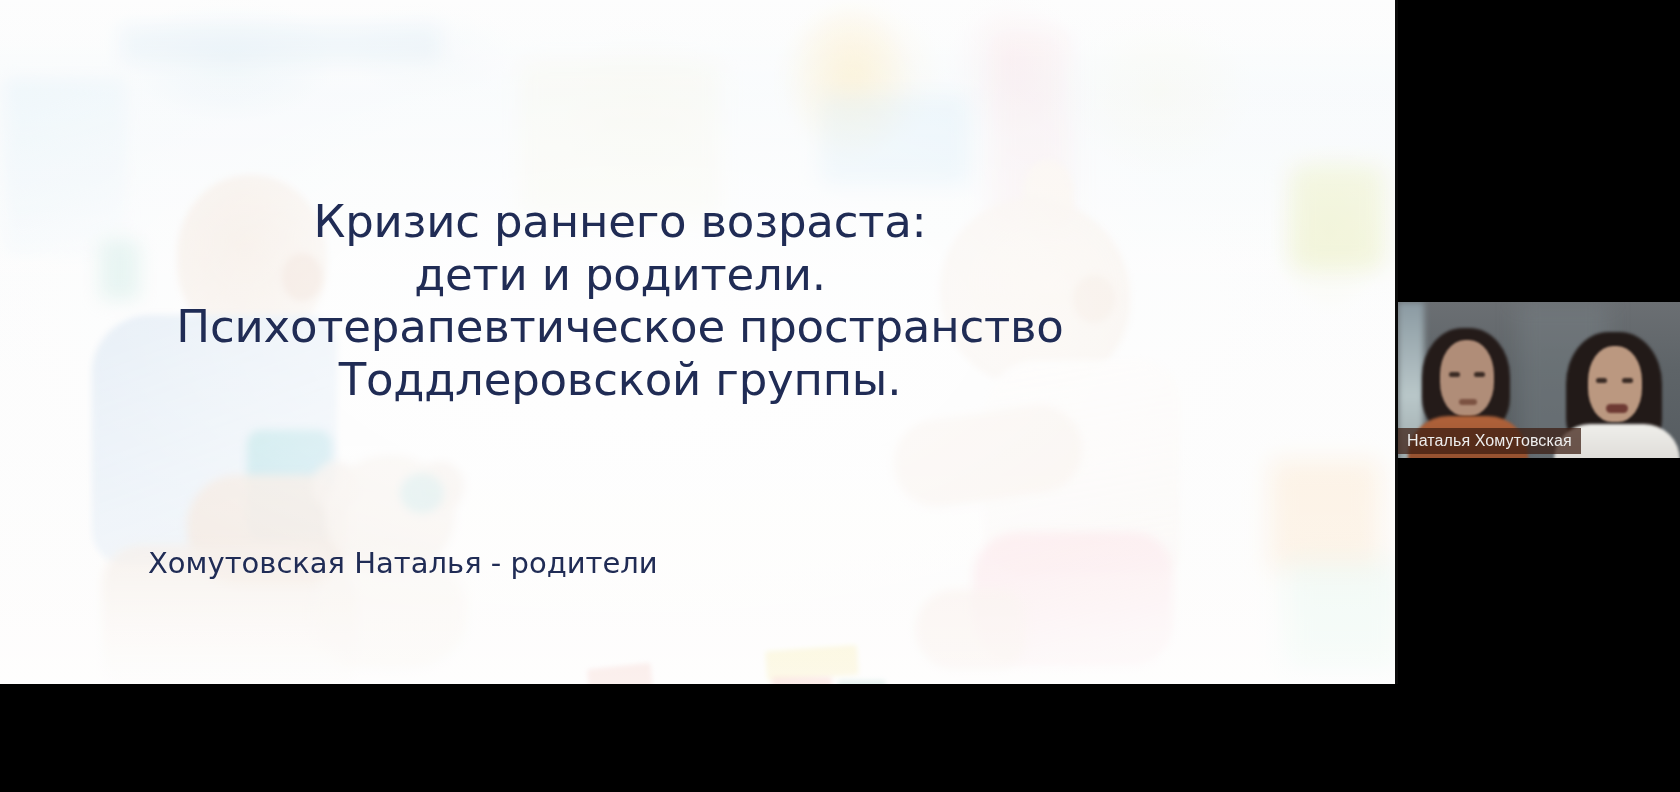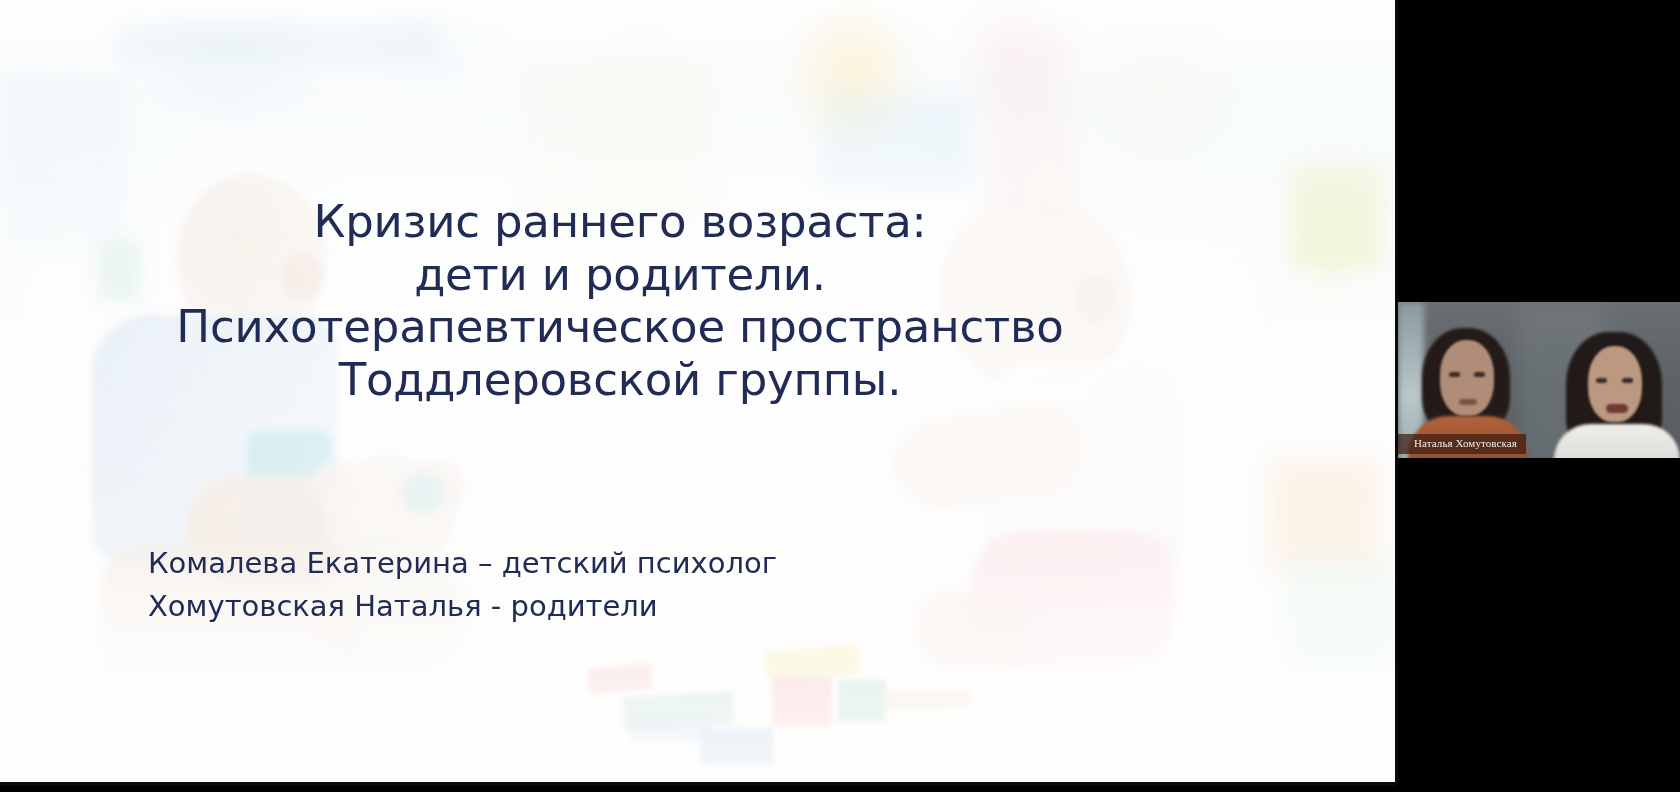--- a/index.html
+++ b/index.html
@@ -9,21 +9,21 @@
     background: #000;
     width: 1680px;
     height: 792px;
     overflow: hidden;
     font-family: "Liberation Sans", sans-serif;
   }
 
   #screen {
     position: relative;
     width: 1680px;
-    height: 792px;
+    height: 684px;
     background: #000000;
     overflow: hidden;
   }
 
   
   #slide-area {
     position: absolute;
     left: 0;
     top: 0;
     width: 1398px;
@@ -452,25 +452,25 @@
     width: 126px; height: 50px;
     background: linear-gradient(180deg,#efeeea,#d8d6d2);
     border-radius: 36px 36px 0 0;
     filter: blur(1.8px);
   }
 
   #video-name-badge {
     position: absolute;
     left: 0;
     bottom: 18px;
-    padding: 3px 9px 4px 16px;
+    padding: 3px 9px 4px 9px;
     background: rgba(58,28,16,0.72);
     color: #ededed;
-    font-family: Liberation Serif, serif;
-    font-size: 11px;
+    font-family: Liberation Sans, sans-serif;
+    font-size: 16px;
     line-height: 1.2;
     letter-spacing: 0.1px;
     white-space: nowrap;
   }
 
   #video-bottom-bar {
     position: absolute;
     left: 0; bottom: 0;
     width: 100%; height: 14px;
     background: #000;
@@ -536,21 +536,20 @@
     </div>
 
     <div id="slide-haze"></div>
 
     <div id="slide-title">Кризис раннего возраста:
 дети и родители.
 Психотерапевтическое пространство
 Тоддлеровской группы.</div>
 
     <div id="slide-presenters">
-      <div>Комалева Екатерина – детский психолог</div>
       <div>Хомутовская Наталья - родители</div>
     </div>
   </div>
 
   <div id="right-rail"></div>
 
   <div id="video-tile">
     <div id="video-scene">
       <div class="wall-left"></div>
       <div class="wall-patch"></div>

